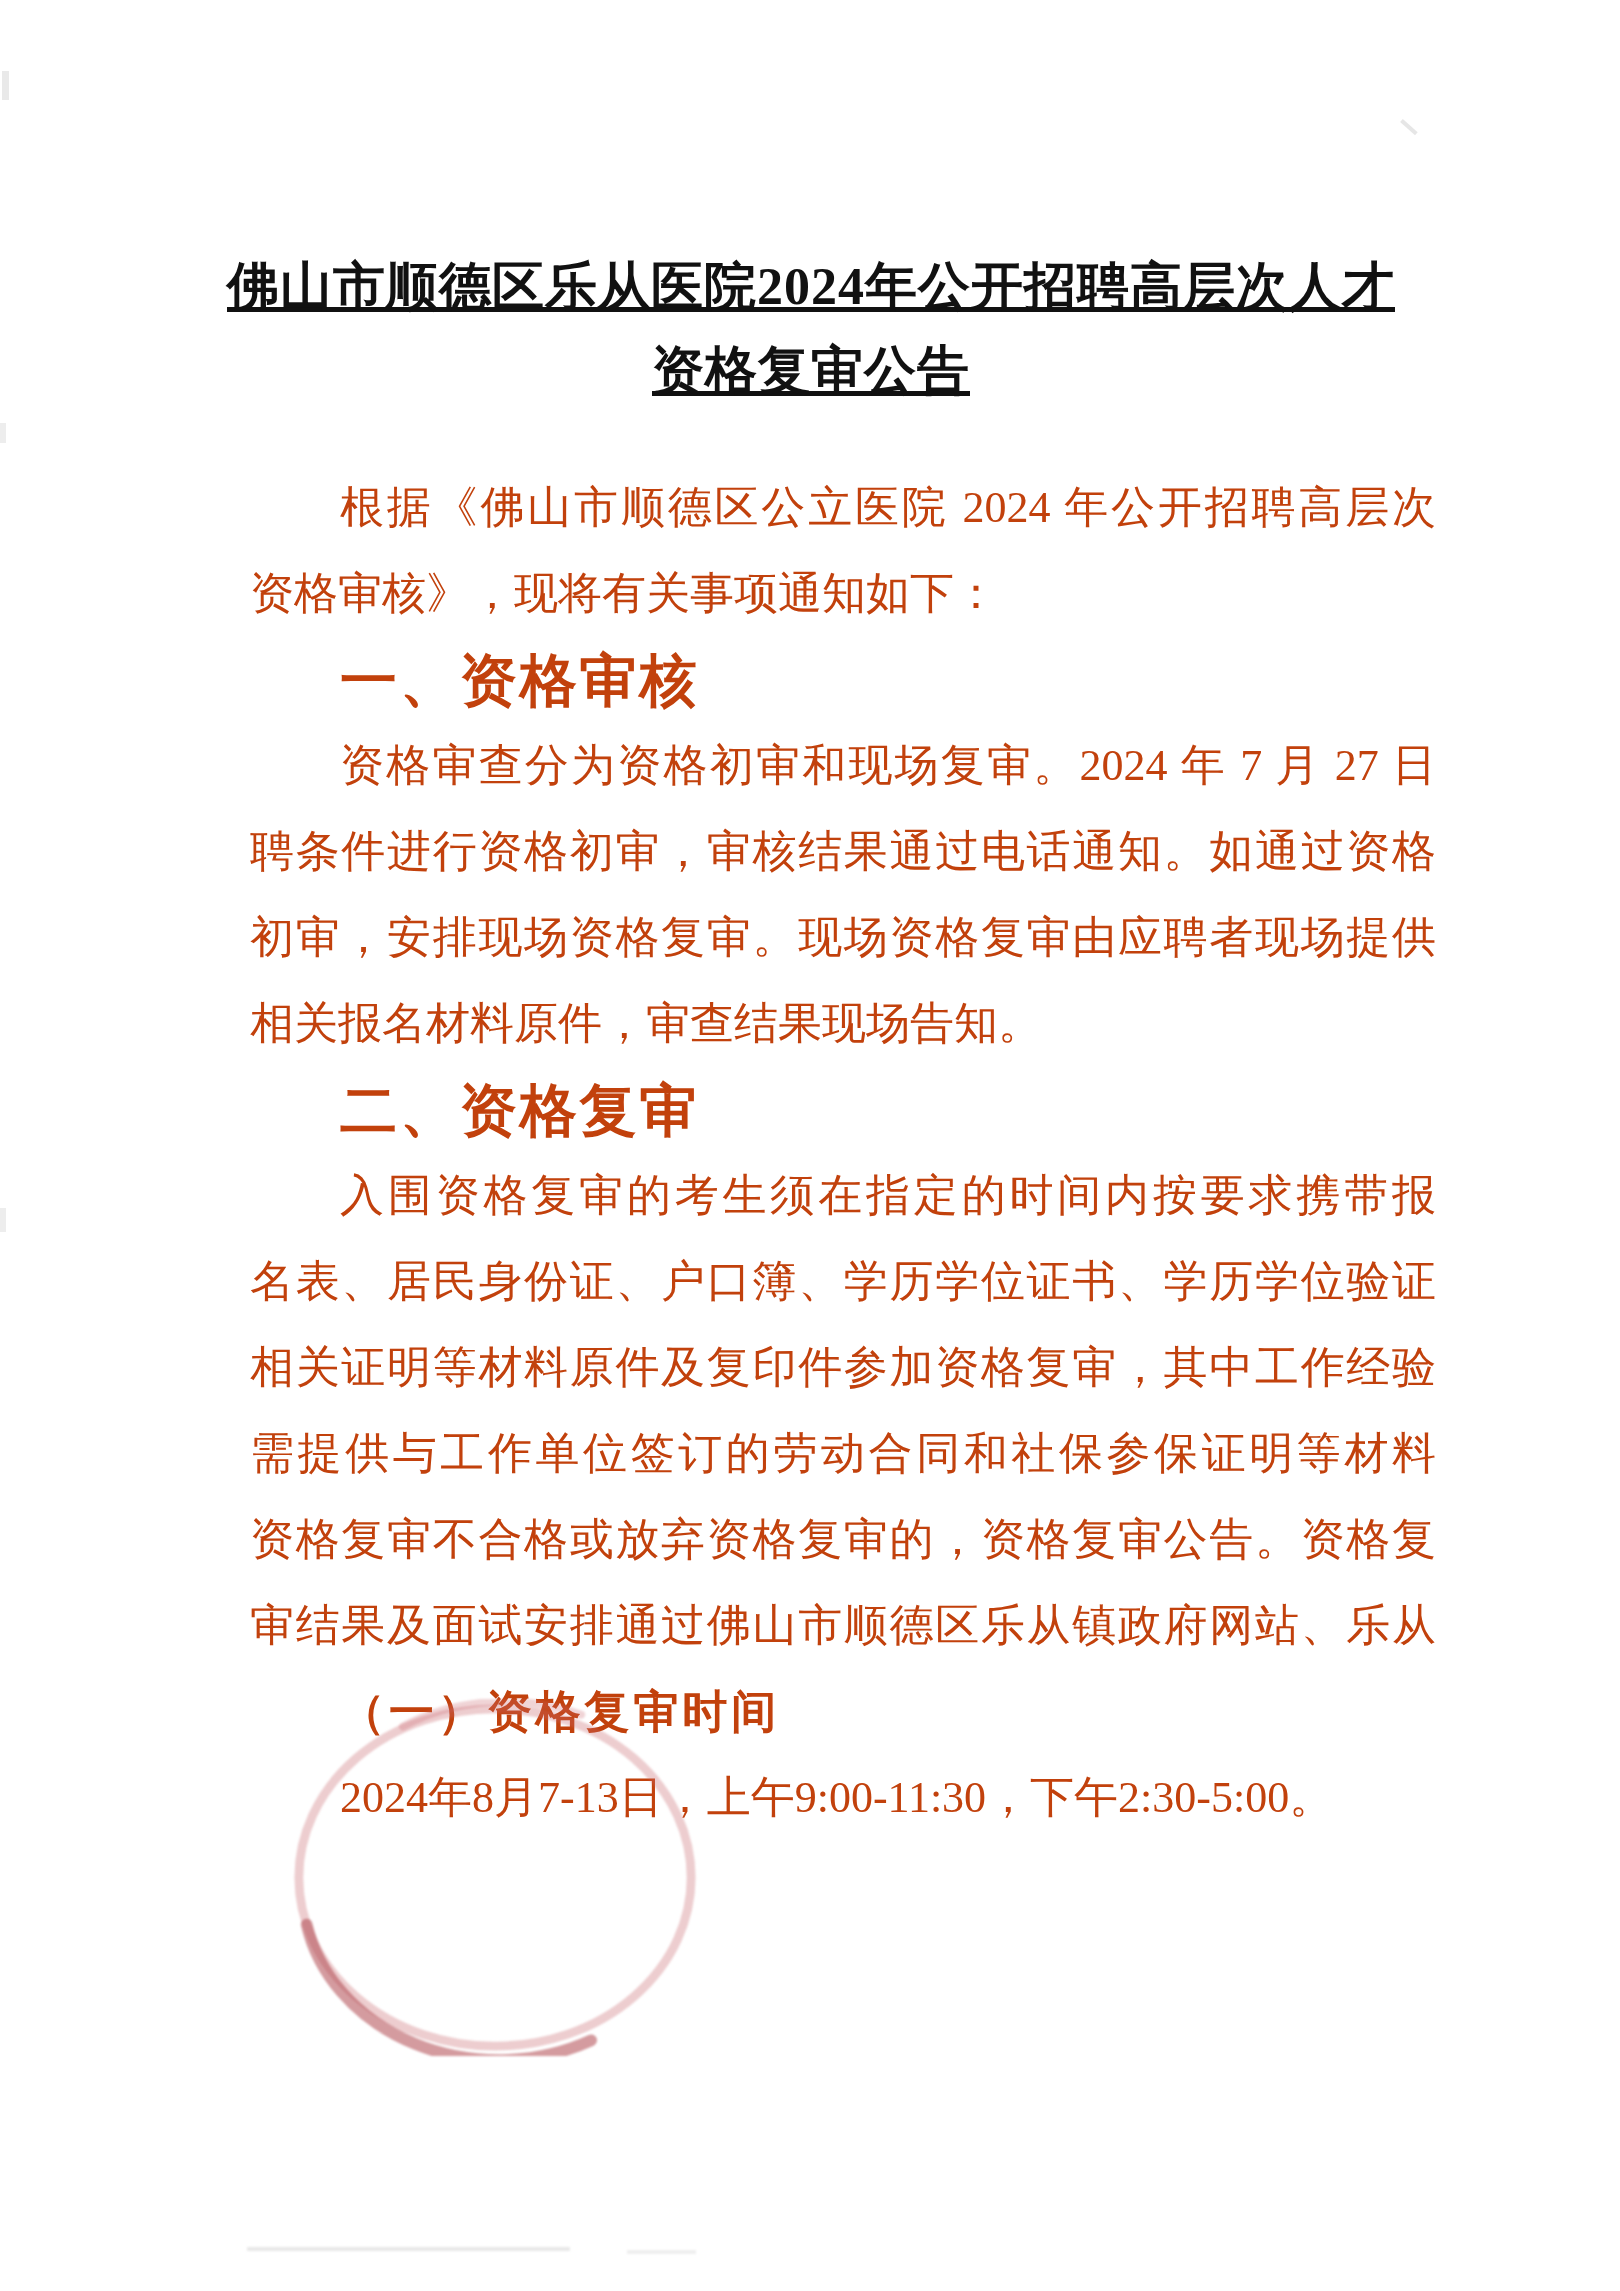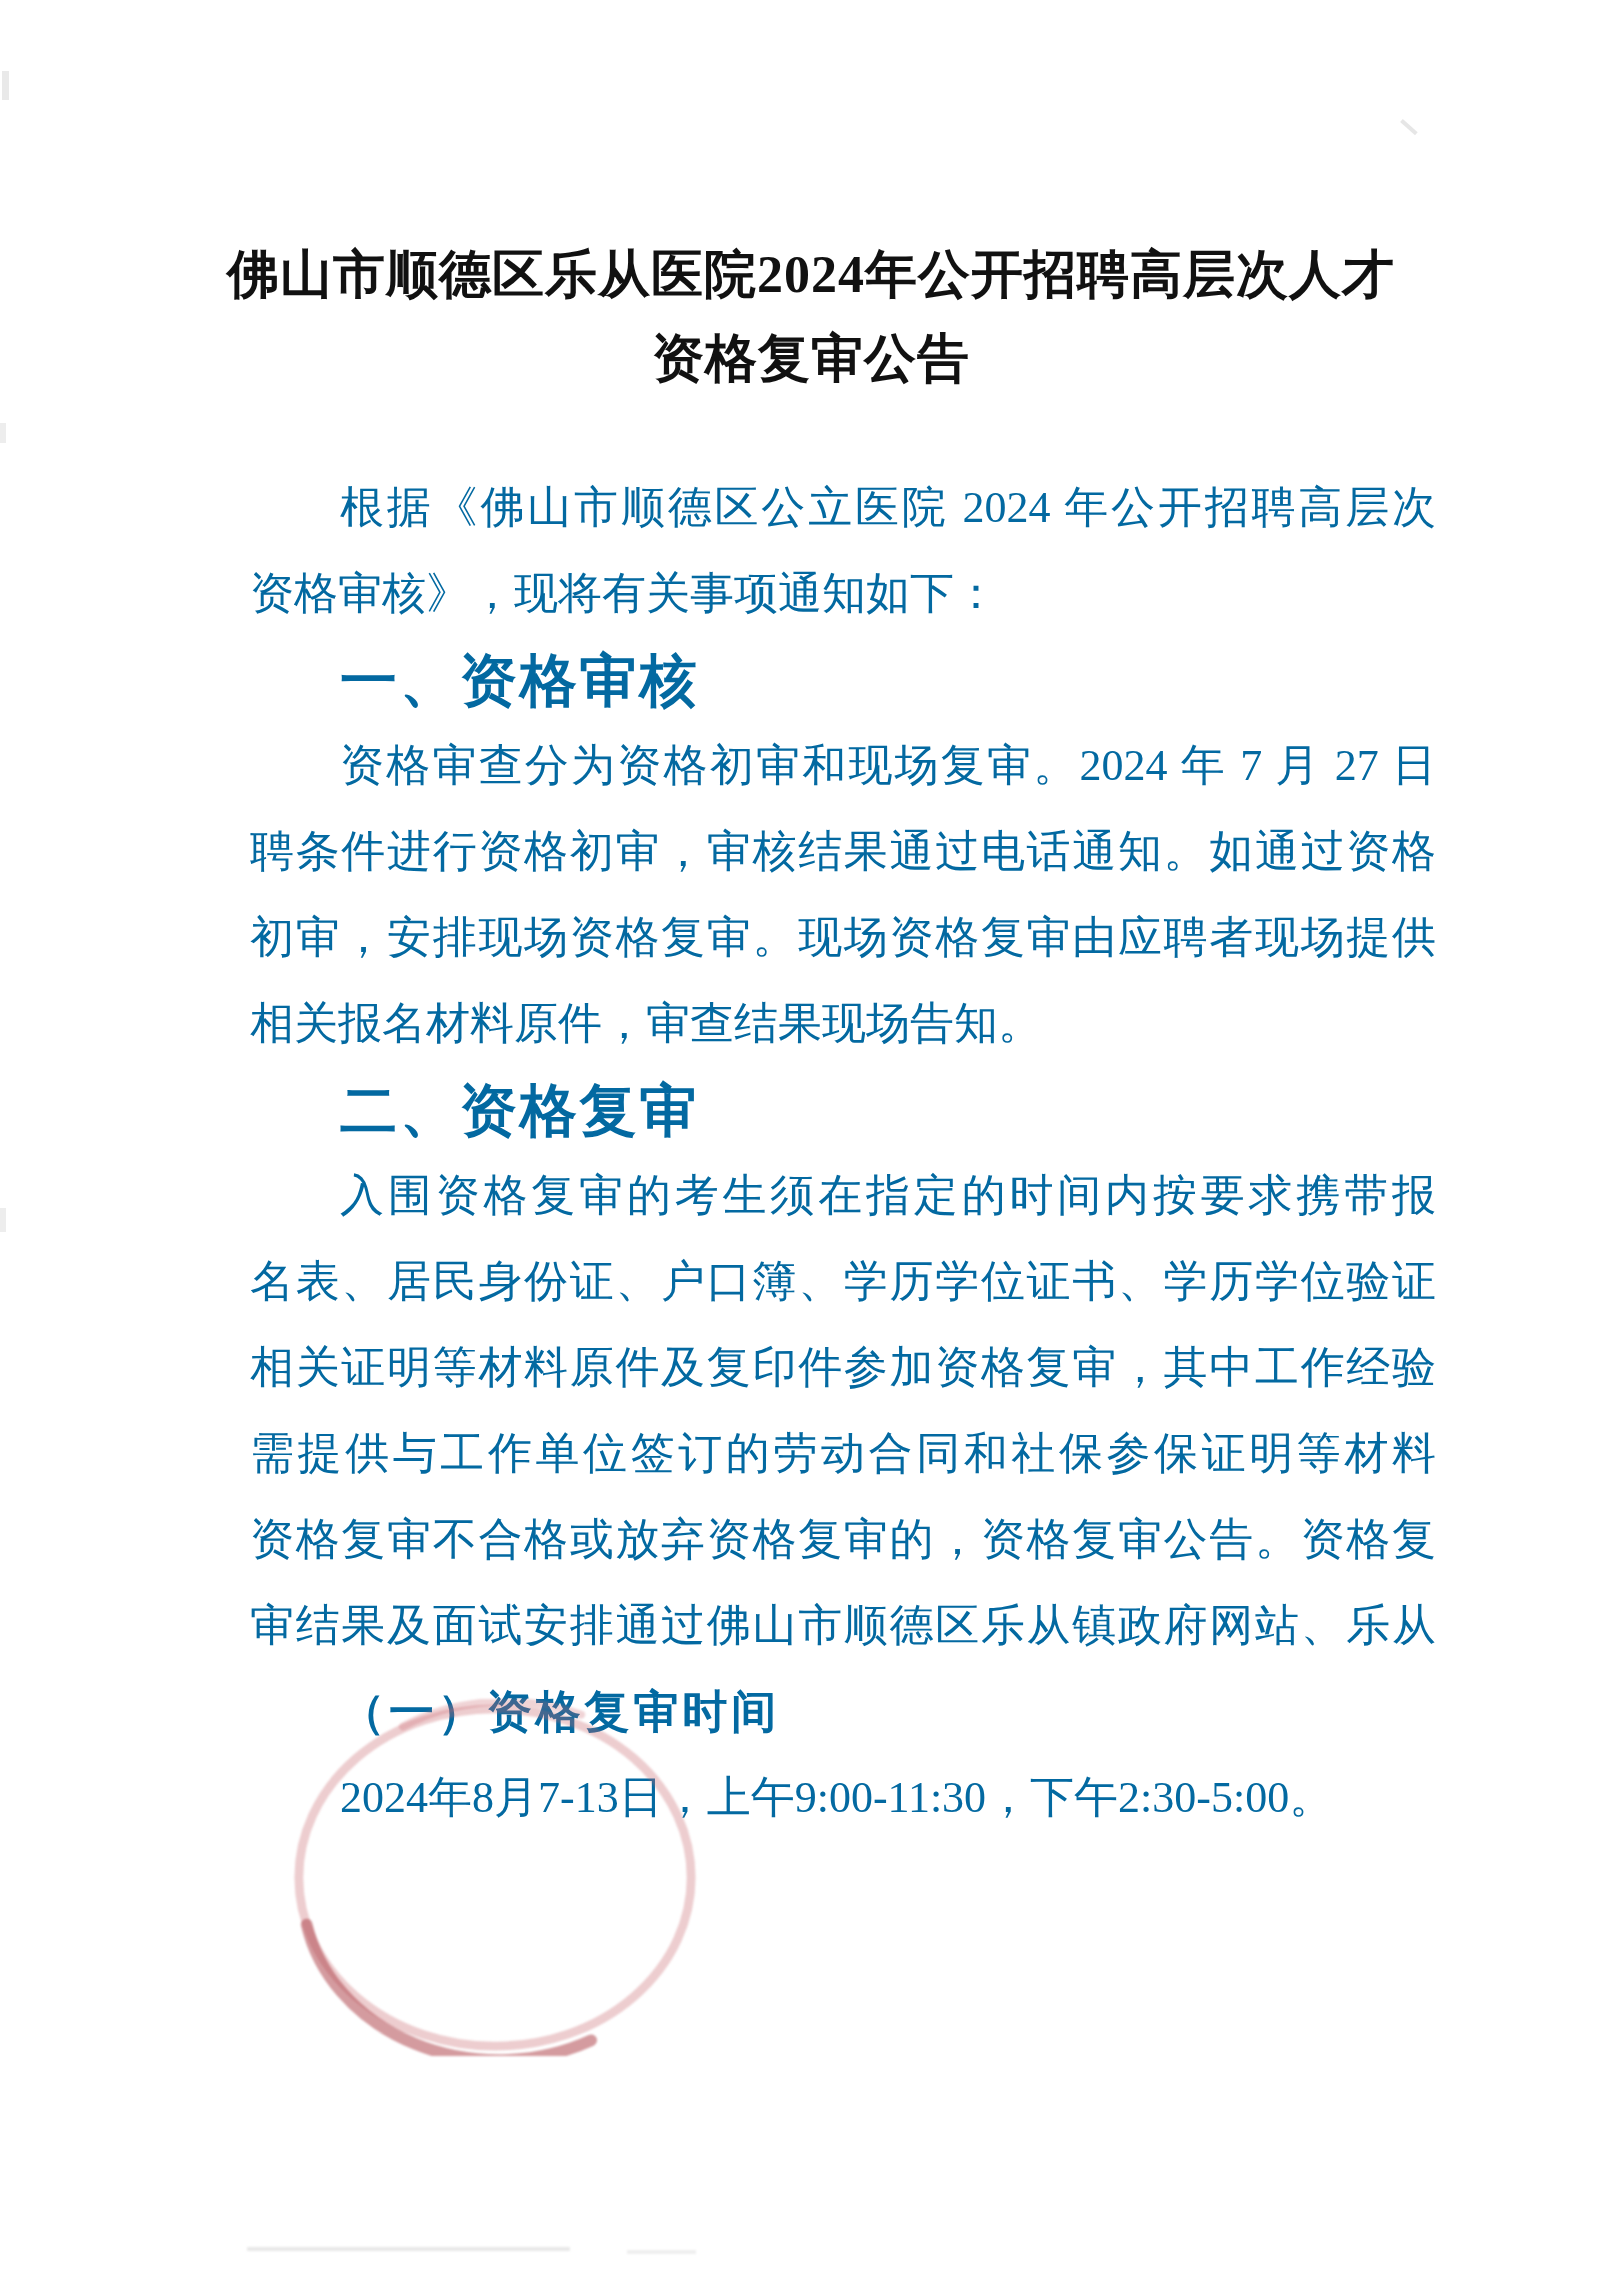--- a/index.html
+++ b/index.html
@@ -12,46 +12,47 @@
     width: 1620px;
     height: 2292px;
     background: #ffffff;
     overflow: hidden;
     font-family: "Liberation Serif", "DejaVu Serif", serif;
     color: #1a1a1a;
   }
   
   .title {
     position: absolute;
-    top: 233px;
+    top: 245px;
     left: 218px;
     width: 1186px;
     margin: 0;
     text-align: center;
     font-family: "Liberation Serif", "DejaVu Serif", serif;
     font-weight: bold;
     font-size: 52px;
     line-height: 84px;
     color: #111;
     letter-spacing: 1px;
+    text-decoration: underline;
   }
   .title .tl { display: block; }
   
   .content {
     position: absolute;
     top: 465px;
     left: 250px;
     width: 1186px;
   }
   .line {
     height: 86px;
     line-height: 86px;
     font-size: 44px;
     white-space: nowrap;
-    color: #0369a1;
+    color: #c2410c;
   }
   .line.just {
     white-space: normal;
     text-align: justify;
     text-align-last: justify;
   }
   .line.indent { text-indent: 90px; }
   .line.h-sans {
     font-family: Liberation Sans, sans-serif;
     font-weight: bold;

